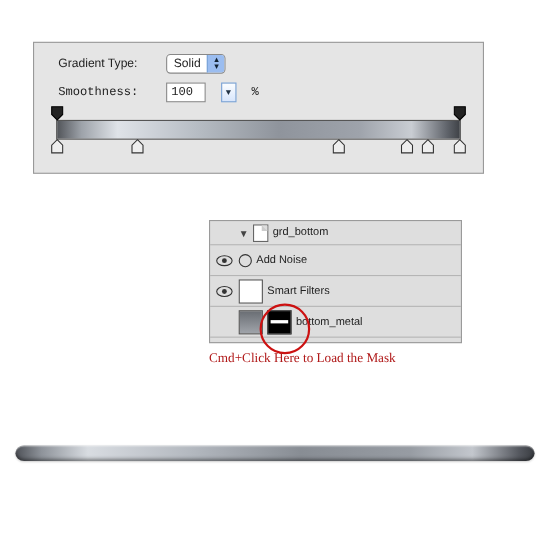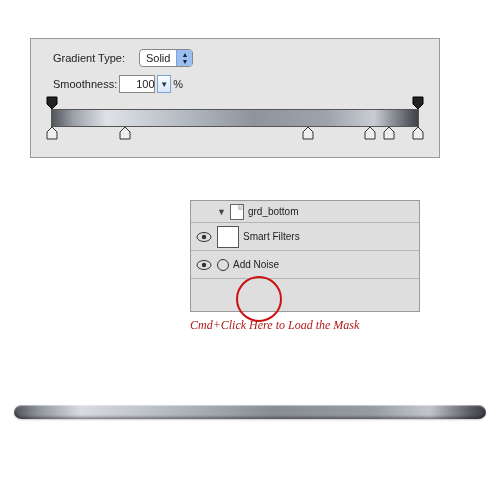--- a/index.html
+++ b/index.html
@@ -26,23 +26,23 @@
     
     .panel-gradient {
       position: absolute;
       top: 38px;
       left: 30px;
       width: 410px;
       height: 120px;
       background: #e5e5e5;
       border: 1px solid #999;
     }
-    .row { display: flex; align-items: center; gap: 2px; }
+    .row { display: flex; align-items: center; gap: 14px; }
     .row1 { position: absolute; top: 10px; left: 22px; }
-    .row2 { position: absolute; top: 36px; left: 22px; }
+    .row2 { position: absolute; top: 36px; left: 22px; font-family: Liberation Mono, monospace; }
     .label { font-size: 11px; color: #222; }
     .select-classic {
       display: inline-flex;
       align-items: center;
       height: 18px;
       background: #fff;
       border: 1px solid #888;
       border-radius: 4px;
       font-size: 11px;
       overflow: hidden;
@@ -56,22 +56,22 @@
       display: flex; flex-direction: column;
       align-items: center; justify-content: center;
       gap: 0;
     }
     .select-classic .btns span { font-size: 7px; line-height: 7px; color: #123; }
     .num-field {
       width: 36px; height: 18px;
       background: #fff;
       border: 1px solid #888;
       font-size: 11px;
-      padding: 0 16px;
-      display: inline-flex; align-items: center;
+      padding: 0 4px;
+      display: inline-flex; align-items: center; margin-left: 11px;
     }
     .dropdown-btn {
       width: 14px; height: 18px;
       background: linear-gradient(#fbfdff,#d8e6fc);
       border: 1px solid #7aa3d8;
       display: inline-flex; align-items: center; justify-content: center;
     }
     .dropdown-btn span { font-size: 8px; color: #234; }
     .pct { font-size: 11px; }
 
@@ -149,21 +149,20 @@
       border-radius: 50%;
       left: 236px;
       top: 276px;
       pointer-events: none;
     }
     .annotation {
       position: absolute;
       top: 318px;
       left: 190px;
       font-size: 12px;
-      font-style: italic;
       color: #b01818;
       font-family: Georgia, serif;
     }
 
     
     .rendered-bar {
       position: absolute;
       left: 14px; right: 14px;
       top: 405px;
       height: 14px;
@@ -256,31 +255,39 @@
     <div class="sm-page"></div>
     <span>grd_bottom</span>
   </div>
   <div class="layer-row">
     <div class="eye-col">
       <svg class="eye-svg" viewBox="0 0 16 12">
           <ellipse cx="8" cy="6" rx="7" ry="4.5" fill="none" stroke="#333"></ellipse>
           <circle cx="8" cy="6" r="2.2" fill="#333"></circle>
         </svg>
     </div>
-    <div class="thumb"></div>
-    <span>Smart Filters</span>
+    <span class="circ-icon"></span>
+    <span>Add Noise</span>
   </div>
   <div class="layer-row">
     <div class="eye-col">
       <svg class="eye-svg" viewBox="0 0 16 12">
           <ellipse cx="8" cy="6" rx="7" ry="4.5" fill="none" stroke="#333"></ellipse>
           <circle cx="8" cy="6" r="2.2" fill="#333"></circle>
         </svg>
     </div>
-    <span class="circ-icon"></span>
-    <span>Add Noise</span>
+    <div class="thumb"></div>
+    <span>Smart Filters</span>
+  </div>
+  <div class="layer-row">
+    <div class="eye-col"></div>
+    <div class="thumb gray"></div>
+    <div class="thumb mask">
+        <div class="bar"></div>
+      </div>
+    <span>bottom_metal</span>
   </div>
 </div>
 
 <div class="red-circle"></div>
 <div class="annotation">Cmd+Click Here to Load the Mask</div>
 
 <div class="rendered-bar"></div>
 
 </body></html>

